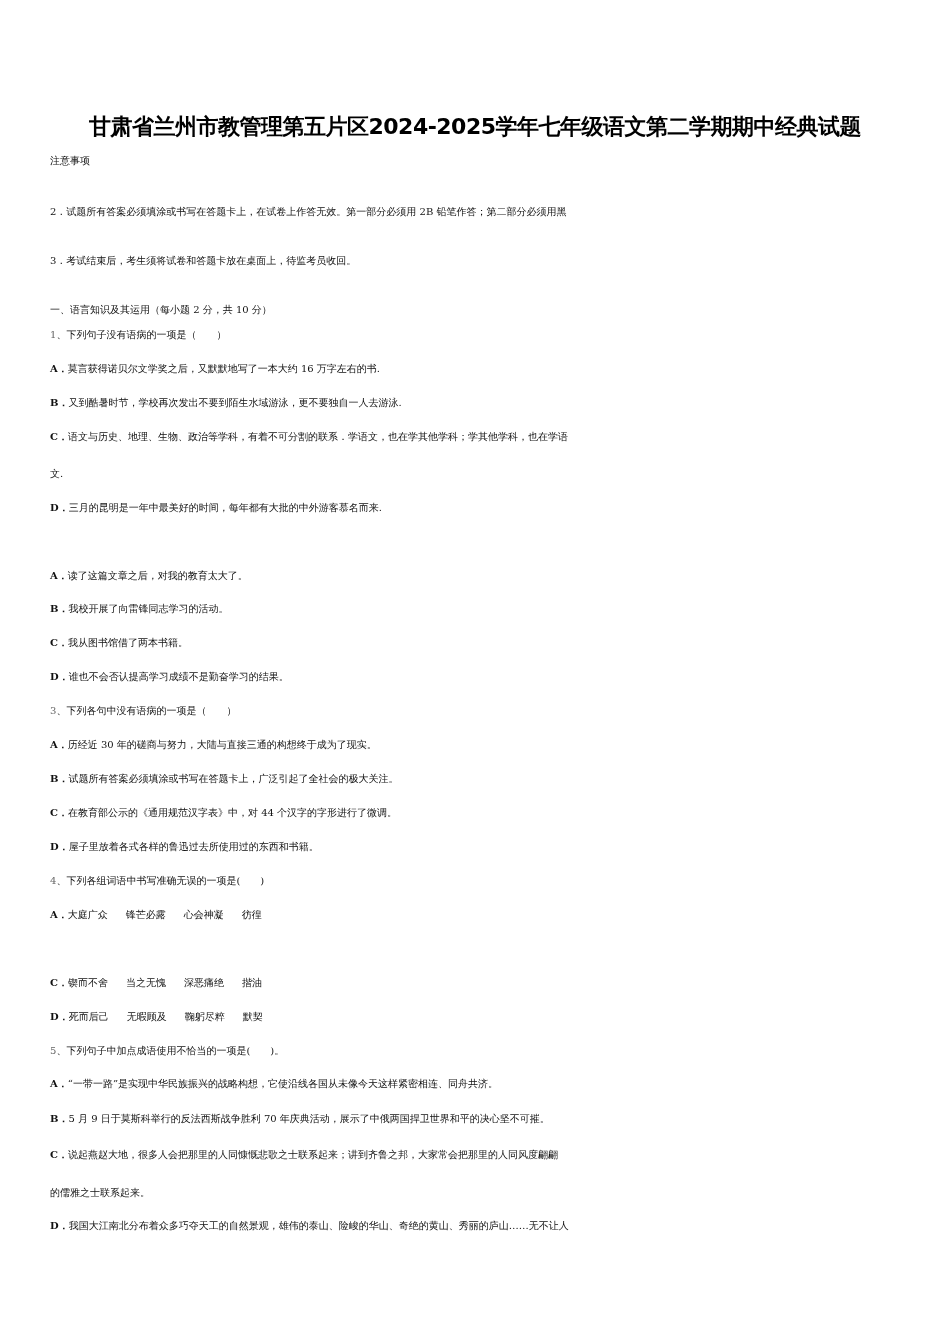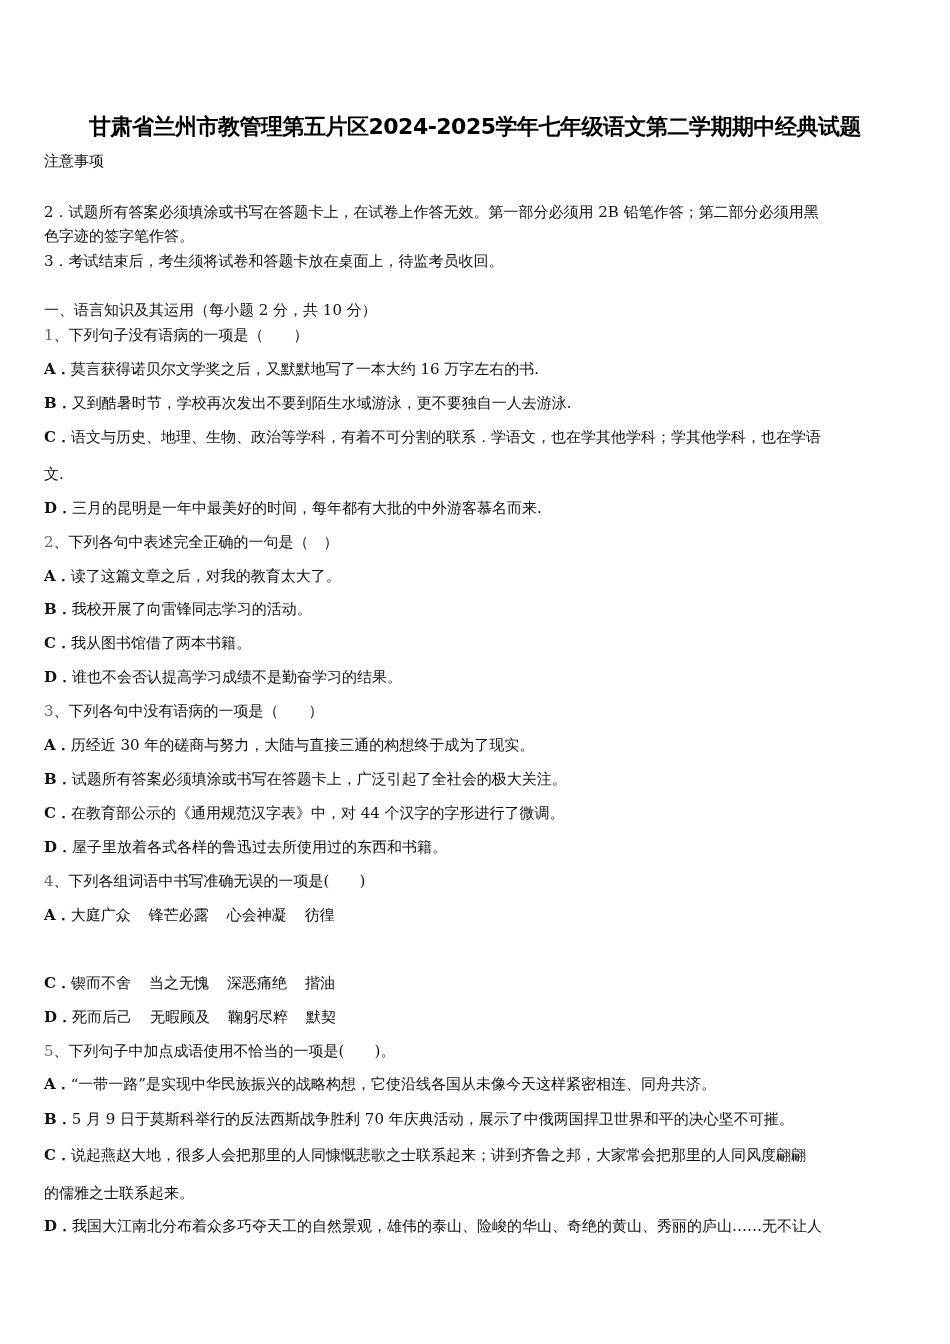--- a/index.html
+++ b/index.html
@@ -8,37 +8,36 @@
     font-family: "DejaVu Serif", "Liberation Serif", serif;
     color: #111111;
   }
   .page { position: absolute; left: 0; top: 0; width: 950px; height: 1344px; text-decoration: underline; }
   .title {
     position: absolute; top: 112px; left: 0; width: 950px; text-align: center;
     font-family: "DejaVu Sans", "Liberation Sans", sans-serif;
     font-weight: bold; font-size: 22px; letter-spacing: -0.5px; color: #000;
   }
   .line {
-    position: absolute; left: 44px; width: 862px;
-    font-size: 15px; line-height: 20px; white-space: nowrap;
+    position: absolute; left: 50px; width: 862px;
+    font-size: 10px; line-height: 20px; white-space: nowrap;
   }
   .qnum { color: #666; }
   .opt-label { font-weight: bold; }
   .words span.w { display: inline-block; margin-right: 18px; }
 </style>
 </head>
 <body>
 
 <div class="page">
 
   <div class="title">甘肃省兰州市教管理第五片区2024-2025学年七年级语文第二学期期中经典试题</div>
 
   <div class="line" style="top:151px">注意事项</div>
   <div class="line" style="top:202px">2．试题所有答案必须填涂或书写在答题卡上，在试卷上作答无效。第一部分必须用 2B 铅笔作答；第二部分必须用黑</div>
-  <div class="line" style="top:226px">色字迹的签字笔作答。</div>
   <div class="line" style="top:251px">3．考试结束后，考生须将试卷和答题卡放在桌面上，待监考员收回。</div>
 
   <div class="line" style="top:300px">一、语言知识及其运用（每小题 2 分，共 10 分）</div>
 
   <div class="line" style="top:325px">
     <span class="qnum">1</span><span>、下列句子没有语病的一项是（　　）</span>
   </div>
   <div class="line" style="top:359px">
     <span class="opt-label">A．</span><span>莫言获得诺贝尔文学奖之后，又默默地写了一本大约 16 万字左右的书.</span>
   </div>
@@ -46,23 +45,20 @@
     <span class="opt-label">B．</span><span>又到酷暑时节，学校再次发出不要到陌生水域游泳，更不要独自一人去游泳.</span>
   </div>
   <div class="line" style="top:427px">
     <span class="opt-label">C．</span><span>语文与历史、地理、生物、政治等学科，有着不可分割的联系．学语文，也在学其他学科；学其他学科，也在学语</span>
   </div>
   <div class="line" style="top:464px">文.</div>
   <div class="line" style="top:498px">
     <span class="opt-label">D．</span><span>三月的昆明是一年中最美好的时间，每年都有大批的中外游客慕名而来.</span>
   </div>
 
-  <div class="line" style="top:532px">
-    <span class="qnum">2</span><span>、下列各句中表述完全正确的一句是（　）</span>
-  </div>
   <div class="line" style="top:599px">
     <span class="opt-label">B．</span><span>我校开展了向雷锋同志学习的活动。</span>
   </div>
   <div class="line" style="top:566px">
     <span class="opt-label">A．</span><span>读了这篇文章之后，对我的教育太大了。</span>
   </div>
   <div class="line" style="top:633px">
     <span class="opt-label">C．</span><span>我从图书馆借了两本书籍。</span>
   </div>
   <div class="line" style="top:667px">

